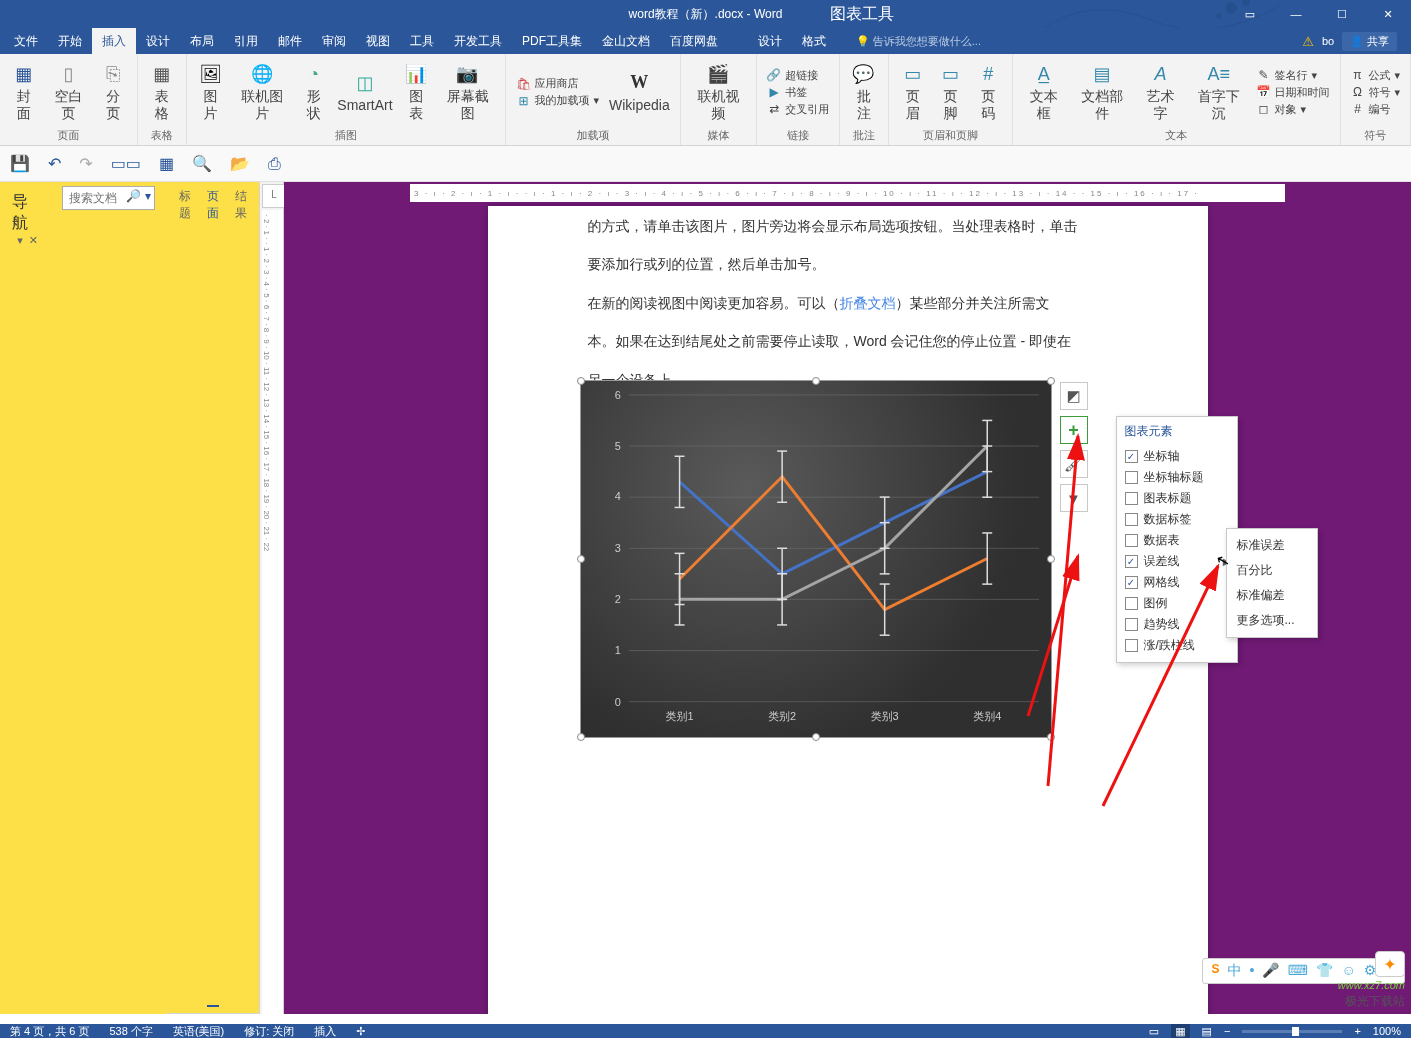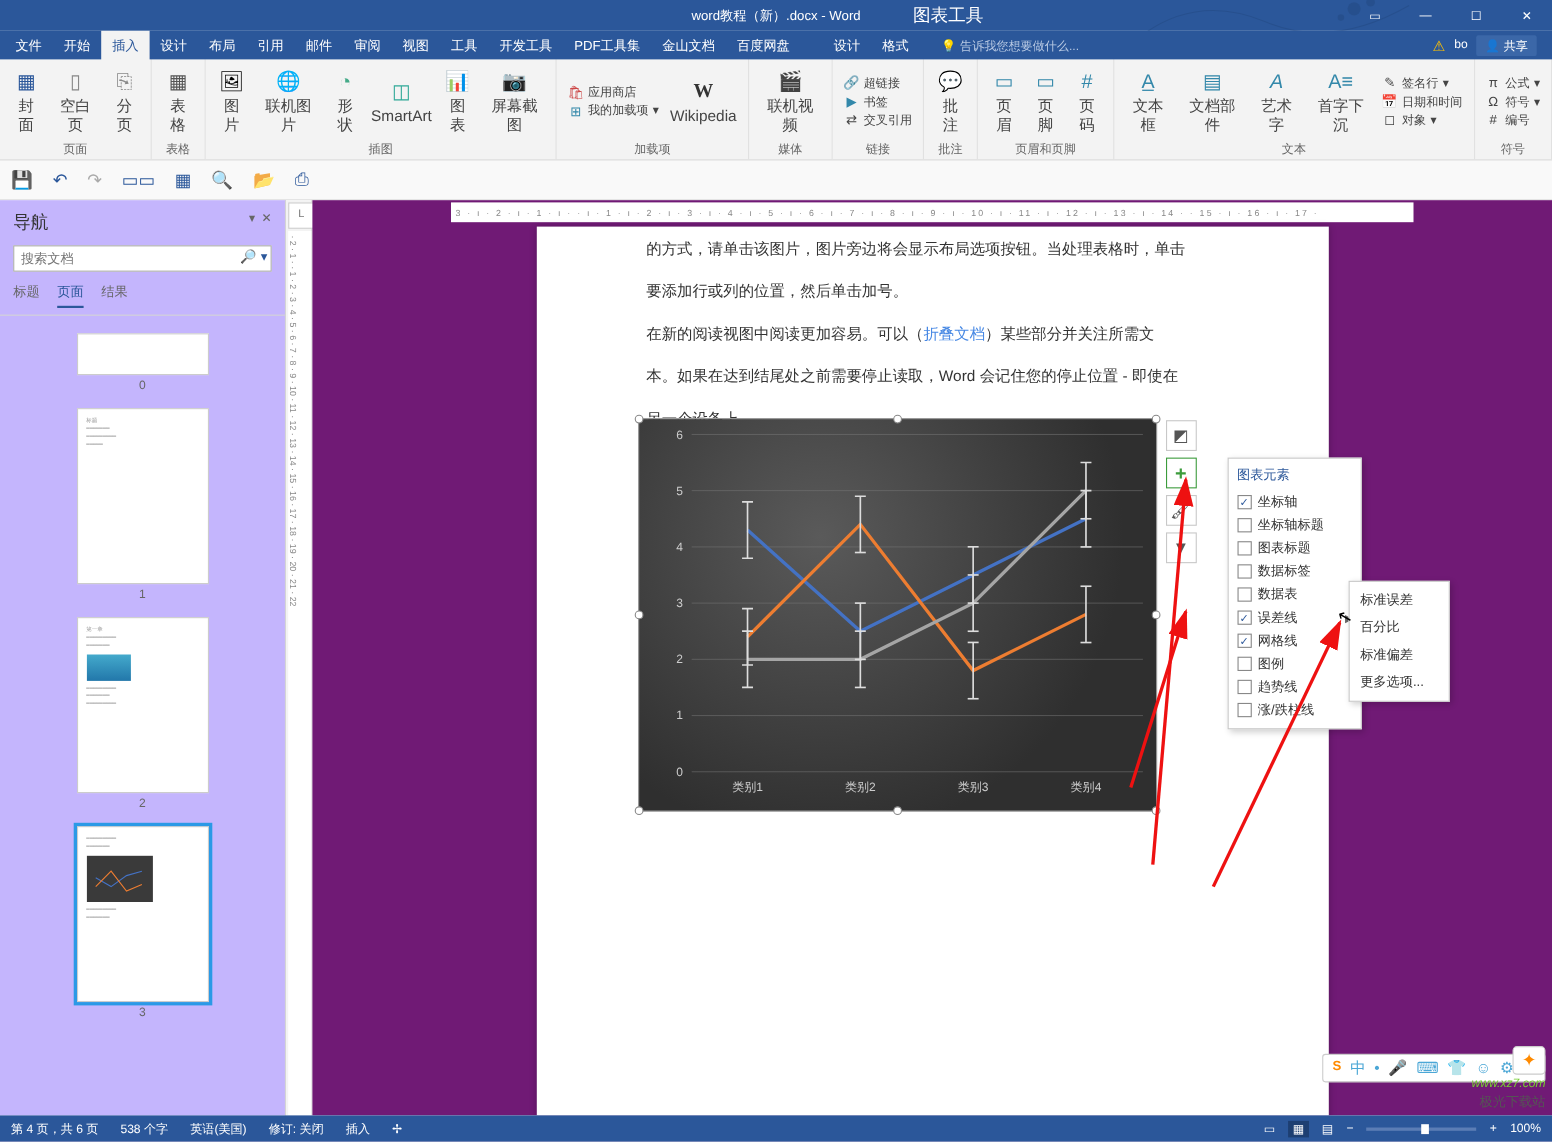--- a/index.html
+++ b/index.html
@@ -24,21 +24,21 @@
 .rgroup-body{display:flex;align-items:center;gap:2px;flex:1}
 .rbtn{display:flex;flex-direction:column;align-items:center;gap:2px;padding:2px 4px;min-width:34px}
 .rbtn-ico{width:24px;height:24px;display:flex;align-items:center;justify-content:center;font-size:18px}
 .rbtn-sm{font-size:14px;color:#444;text-align:center;line-height:1.2}
 .rlist{display:flex;flex-direction:column;gap:2px;padding:2px 4px}
 .rlist-item{display:flex;align-items:center;gap:4px;font-size:11px;color:#444;white-space:nowrap}
 .rlist-ico{width:14px;height:14px;display:flex;align-items:center;justify-content:center;font-size:12px}
 .qat{height:36px;background:#f9f9f9;border-bottom:1px solid #e1e1e1;display:flex;align-items:center;gap:18px;padding:0 10px}
 .qat-ico{color:#2b579a;font-size:16px}
 .main{display:flex;height:832px}
-.navpane{width:260px;background:#c4b5fd;border-right:1px solid #d4d4d4;display:flex;flex-direction:column}
+.navpane{width:260px;background:#fde047;border-right:1px solid #d4d4d4;display:flex;flex-direction:row}
 .navpane-hdr{padding:10px 12px 6px 12px}
 .navpane-title{font-size:16px;color:#333}
 .navpane-close{float:right;display:flex;gap:6px;color:#666;font-size:11px}
 .navsearch{margin:4px 12px;position:relative}
 .navsearch input{width:100%;height:24px;border:1px solid #ababab;padding:0 26px 0 6px;font-size:12px}
 .navsearch-ico{position:absolute;right:4px;top:3px;color:#2b579a}
 .navtabs{display:flex;gap:16px;padding:6px 12px;border-bottom:1px solid #d4d4d4}
 .navtab{font-size:12px;color:#666;padding-bottom:4px}
 .navtab.active{color:#2b579a;border-bottom:2px solid #2b579a}
 .thumbs{flex:1;overflow:auto;padding:10px 0;text-align:center}
@@ -61,21 +61,21 @@
 .chart-side{position:absolute;left:572px;top:176px;display:flex;flex-direction:column;gap:6px}
 .sidebtn{width:28px;height:28px;background:#fff;border:1px solid #c8c8c8;display:flex;align-items:center;justify-content:center;font-size:15px;color:#555}
 .sidebtn.plus{color:#3c9c3c;border:1px solid #3c9c3c;font-weight:bold;font-size:18px}
 .flyout{position:absolute;width:122px;background:#fff;border:1px solid #c8c8c8;box-shadow:2px 2px 6px rgba(0,0,0,.2);padding:6px 8px}
 .flyout-title{color:#2b579a;font-size:12px;margin-bottom:6px}
 .fly-item{display:flex;align-items:center;gap:6px;font-size:12px;color:#333;padding:2px 0;position:relative}
 .fly-chk{width:13px;height:13px;border:1px solid #888;display:flex;align-items:center;justify-content:center;font-size:10px;color:#2b579a}
 .fly-arrow{position:absolute;right:-2px;font-size:10px;color:#666}
 .subflyout{position:absolute;width:92px;background:#fff;border:1px solid #c8c8c8;box-shadow:2px 2px 6px rgba(0,0,0,.2);padding:4px 0}
 .sub-item{font-size:12px;color:#333;padding:4px 10px}
-.statusbar{height:24px;background:#2b579a;color:#fff;display:flex;align-items:center;font-size:11px;padding:0 10px;gap:20px;position:absolute;bottom:0;left:0;right:0}
+.statusbar{height:14px;background:#2b579a;color:#fff;display:flex;align-items:center;font-size:11px;padding:0 10px;gap:20px;position:absolute;bottom:0;left:0;right:0}
 .status-right{margin-left:auto;display:flex;align-items:center;gap:12px}
 .zoom-track{width:100px;height:3px;background:#5b7db5;position:relative}
 .zoom-thumb{position:absolute;left:50%;top:-3px;width:7px;height:9px;background:#fff}
 .red-arrow{position:absolute;pointer-events:none}
 .watermark{position:absolute;right:6px;bottom:28px;display:flex;flex-direction:column;align-items:flex-end;gap:2px}
 .wm-ico{width:30px;height:26px;background:#fff;border:1px solid #ccc;border-radius:4px;display:flex;align-items:center;justify-content:center;font-size:16px;color:#ff8a00}
 .ime-bar{position:absolute;right:6px;bottom:54px;background:#fff;border:1px solid #ccc;display:flex;gap:8px;padding:3px 8px;border-radius:3px}
 .ime-ico{font-size:14px;color:#4ba7d6}
 .cursor{position:absolute;font-size:16px;color:#000;transform:rotate(-15deg)}
 .thumb-content{font-size:5px;color:#999;padding:8px;text-align:left;line-height:1.4}

